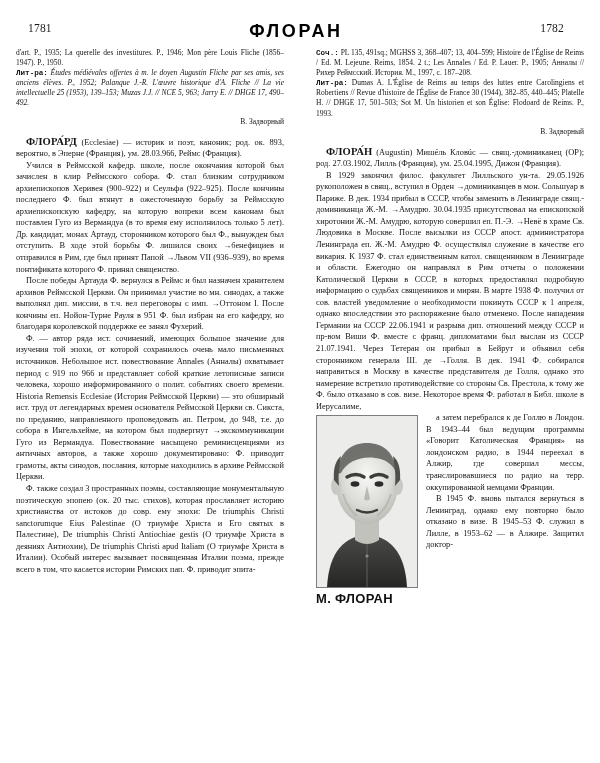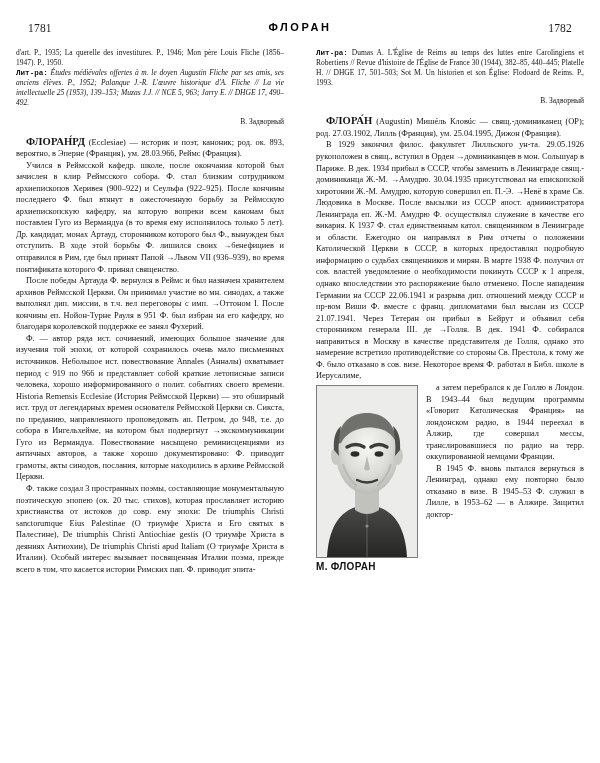--- a/index.html
+++ b/index.html
@@ -19,21 +19,21 @@
     width: 600px;
     height: 763px;
     box-sizing: border-box;
     padding: 22px 16px 10px 16px;
   }
 
   
   .running-head {
     position: relative;
     height: 22px;
-    margin: 0 12px 0 12px;
+    margin: 0 20px 0 12px;
   }
   .folio-left {
     position: absolute;
     left: 0;
     top: 0;
     font-size: 11.5px;
     letter-spacing: 0.2px;
     color: #1a1a1a;
   }
   .folio-right {
@@ -45,21 +45,21 @@
     color: #1a1a1a;
   }
   .head-title {
     position: absolute;
     left: 0;
     right: 0;
     top: -1px;
     text-align: center;
     font-family: "Liberation Sans", "DejaVu Sans", sans-serif;
     font-weight: bold;
-    font-size: 11px;
+    font-size: 18px;
     letter-spacing: 2.6px;
     color: #000;
   }
 
   
   .columns {
     display: flex;
     gap: 32px;
     margin-top: 4px;
   }
@@ -118,21 +118,21 @@
     height: 171px;
     border: 1px solid #7d7d7d;
     background: #efefef;
     position: relative;
     overflow: hidden;
   }
   .portrait svg { display: block; }
   .caption {
     margin-top: 3px;
     font-family: "Liberation Sans", "DejaVu Sans", sans-serif;
-    font-size: 10px;
+    font-size: 13px;
     font-weight: bold;
     letter-spacing: 0.3px;
     color: #111;
   }
   .clearfix::after { content: ""; display: block; clear: both; }
 </style>
 </head>
 <body>
 
 <div class="page">
@@ -147,32 +147,33 @@
 
     <div class="col">
 
       <p class="bib noindent">d'art. P., 1935; La querelle des investitures. P., 1946; Mon père Louis Fliche (1856–1947). P., 1950.</p>
 
       <p class="bib noindent"><span class="lbl">Лит-ра:</span> <span class="it">Études médiévales offertes à m. le doyen Augustin Fliche par ses amis, ses anciens élèves. P., 1952; Palanque J.-R. L'œuvre historique d'A. Fliche // La vie intellectuelle 25 (1953), 139–153; Muzas J.J. // NCE 5, 963; Jarry E. // DHGE 17, 490–492.</span></p>
 
       <div class="sig">В. Задворный</div>
 
       <div class="entry-block">
-        <p class="indent"><span class="entry-head">ФЛОРАН́РД</span> <span>(Ecclesiae)</span> <span>— историк и поэт, каноник; род. ок. 893, вероятно, в Эперне (Франция), ум. 28.03.966, Реймс (Франция).</span></p>
+        <p class="indent"><span class="entry-head">ФЛОРА́РД</span> <span>(Ecclesiae)</span> <span>— историк и поэт, каноник; род. ок. 893, вероятно, в Эперне (Франция), ум. 28.03.966, Реймс (Франция).</span></p>
       </div>
 
       <p class="indent">Учился в Реймсской кафедр. школе, после окончания которой был зачислен в клир Реймсского собора. Ф. стал близким сотрудником архиепископов Херивея (900–922) и Сеульфа (922–925). После кончины последнего Ф. был втянут в ожесточенную борьбу за Реймсскую архиепископскую кафедру, на которую вопреки всем канонам был поставлен Гуго из Вермандуа (в то время ему исполнилось только 5 лет). Др. кандидат, монах Артауд, сторонником которого был Ф., вынужден был отступить. В ходе этой борьбы Ф. лишился своих →бенефициев и отправился в Рим, где был принят Папой →Львом VII (936–939), во время понтификата которого Ф. принял священство.</p>
       <p class="indent">После победы Артауда Ф. вернулся в Реймс и был назначен хранителем архивов Реймсской Церкви. Он принимал участие во мн. синодах, а также выполнял дип. миссии, в т.ч. вел переговоры с имп. →Оттоном I. После кончины еп. Нойон-Турне Рауля в 951 Ф. был избран на его кафедру, но благодаря королевской поддержке ее занял Фухерий.</p>
       <p class="indent">Ф. — автор ряда ист. сочинений, имеющих большое значение для изучения той эпохи, от которой сохранилось очень мало письменных источников. Небольшое ист. повествование Annales (Анналы) охватывает период с 919 по 966 и представляет собой краткие летописные записи человека, хорошо информированного о полит. событиях своего времени. Historia Remensis Ecclesiae (История Реймсской Церкви) — это обширный ист. труд от легендарных времен основателя Реймсской Церкви св. Сикста, по преданию, направленного проповедовать ап. Петром, до 948, т.е. до собора в Ингельхейме, на котором был подвергнут →экскоммуникации Гуго из Вермандуа. Повествование насыщено реминисценциями из античных авторов, а также хорошо документировано: Ф. приводит грамоты, акты синодов, послания, которые находились в архиве Реймсской Церкви.</p>
       <p class="indent">Ф. также создал 3 пространных поэмы, составляющие монументальную поэтическую эпопею (ок. 20 тыс. стихов), которая прославляет историю христианства от истоков до совр. ему эпохи: De triumphis Christi sanctorumque Eius Palestinae (О триумфе Христа и Его святых в Палестине), De triumphis Christi Antiochiae gestis (О триумфе Христа в деяниях Антиохии), De triumphis Christi apud Italiam (О триумфе Христа в Италии). Особый интерес вызывает посвященная Италии поэма, прежде всего в том, что касается истории Римских пап. Ф. приводит эпита-</p>
     </div>
 
     <div class="col">
 
 
+      <p class="bib noindent"><span class="lbl">Соч.:</span> <span>PL 135, 491sq.; MGHSS 3, 368–407; 13, 404–599; Histoire de l'Église de Reims / Ed. M. Lejeune. Reims, 1854. 2 t.; Les Annales / Ed. P. Lauer. P., 1905; Анналы // Рихер Реймсский. История. М., 1997, с. 187–208.</span></p>
 
       <p class="bib noindent"><span class="lbl">Лит-ра:</span> <span>Dumas A. L'Église de Reims au temps des luttes entre Carolingiens et Robertiens // Revue d'histoire de l'Église de France 30 (1944), 382–85, 440–445; Platelle H. // DHGE 17, 501–503; Sot M. Un historien et son Église: Flodoard de Reims. P., 1993.</span></p>
 
       <div class="sig">В. Задворный</div>
 
       <div class="entry-block">
         <p class="indent"><span class="entry-head">ФЛОРА́Н</span> <span>(Augustin)</span> <span>Мишéль Кловúс — свящ.-доминиканец (OP); род. 27.03.1902, Лилль (Франция), ум. 25.04.1995, Дижон (Франция).</span></p>
       </div>
 
       <p class="indent">В 1929 закончил филос. факультет Лилльского ун-та. 29.05.1926 рукоположен в свящ., вступил в Орден →доминиканцев в мон. Сольшуар в Париже. В дек. 1934 прибыл в СССР, чтобы заменить в Ленинграде свящ.-доминиканца Ж.-М. →Амудрю. 30.04.1935 присутствовал на епископской хиротонии Ж.-М. Амудрю, которую совершил еп. П.-Э. →Невё в храме Св. Людовика в Москве. После высылки из СССР апост. администратора Ленинграда еп. Ж.-М. Амудрю Ф. осуществлял служение в качестве его викария. К 1937 Ф. стал единственным катол. священником в Ленинграде и области. Ежегодно он направлял в Рим отчеты о положении Католической Церкви в СССР, в которых предоставлял подробную информацию о судьбах священников и мирян. В марте 1938 Ф. получил от сов. властей уведомление о необходимости покинуть СССР к 1 апреля, однако впоследствии это распоряжение было отменено. После нападения Германии на СССР 22.06.1941 и разрыва дип. отношений между СССР и пр-вом Виши Ф. вместе с франц. дипломатами был выслан из СССР 21.07.1941. Через Тетеран он прибыл в Бейрут и объявил себя сторонником генерала Ш. де →Голля. В дек. 1941 Ф. собирался направиться в Москву в качестве представителя де Голля, однако это намерение встретило противодействие со стороны Св. Престола, к тому же Ф. было отказано в сов. визе. Некоторое время Ф. работал в Библ. школе в Иерусалиме,</p>

